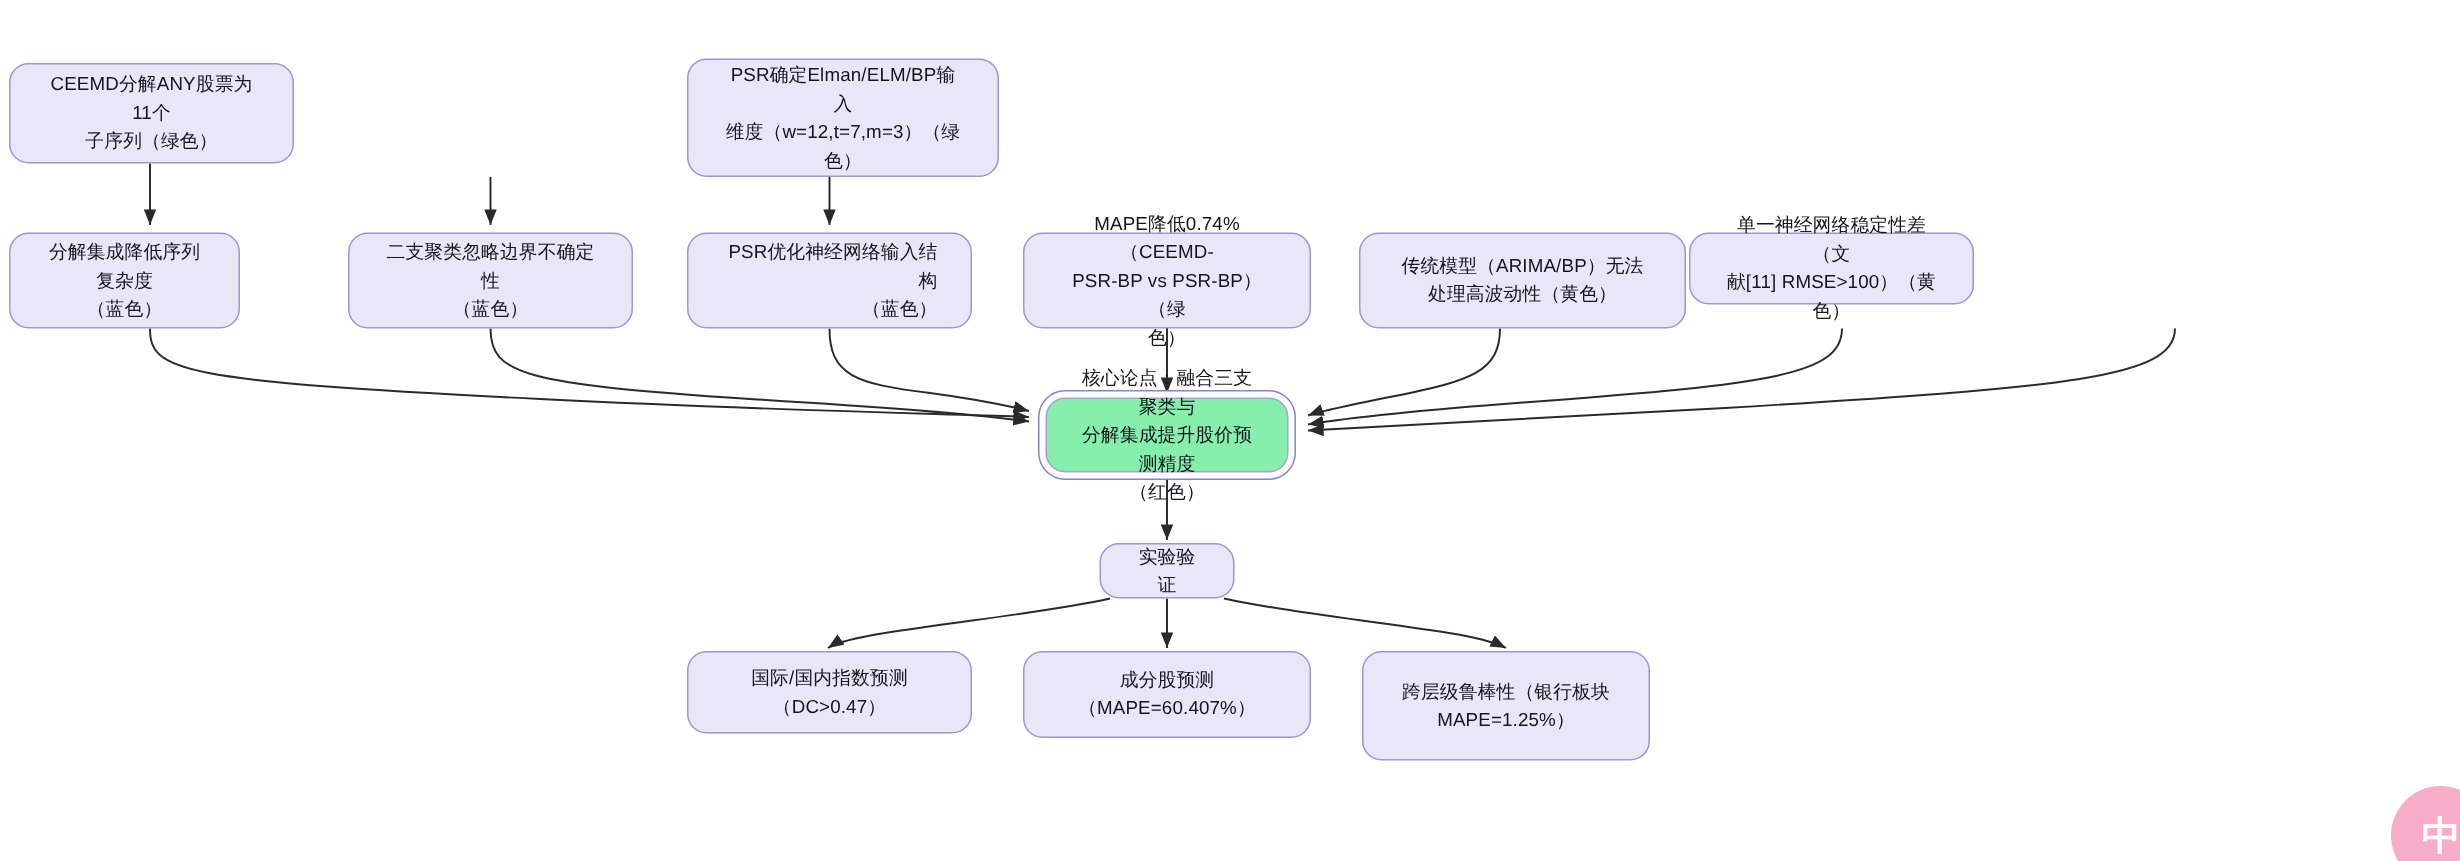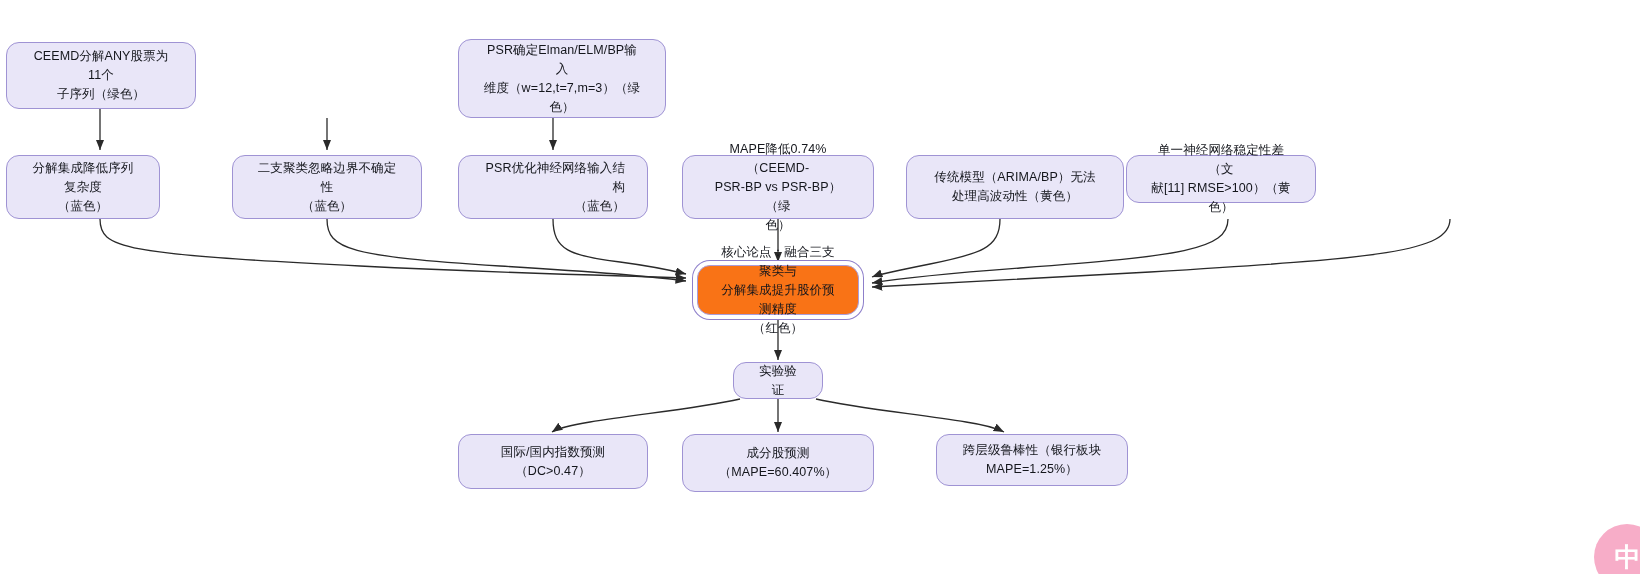--- a/index.html
+++ b/index.html
@@ -42,21 +42,21 @@
     line-height: 19px;
     padding: 4px 22px;
     letter-spacing: 0.1px;
   }
   .node .txt {
     display: block;
     width: 100%;
     white-space: pre-line;
   }
   .node.core {
-    background: #f97316;
+    background: #86efac;
     border: 1px solid #a99ddc;
     box-shadow: 0 0 0 4px #ffffff, 0 0 0 5px #8d7fca;
     font-size: 12.5px;
   }
   .watermark {
     position: absolute;
     width: 66px;
     height: 66px;
     border-radius: 50%;
     background: #f7adc8;
@@ -162,21 +162,21 @@
   <div class="node" style="left:458px; top:434px; width:190px; height:55px;">
     <span class="txt">国际/国内指数预测
 （DC&gt;0.47）</span>
   </div>
 
   <div class="node" style="left:682px; top:434px; width:192px; height:58px;">
     <span class="txt">成分股预测
 （MAPE=60.407%）</span>
   </div>
 
-  <div class="node" style="left:908px; top:434px; width:192px; height:52px;margin-left:28px;">
+  <div class="node" style="left:908px; top:434px; width:192px; height:73px;">
     <span class="txt">跨层级鲁棒性（银行板块
 MAPE=1.25%）</span>
   </div>
 
   <div class="watermark" style="left:1594px; top:524px;">
     <span>中</span>
   </div>
 
 </div>
 

